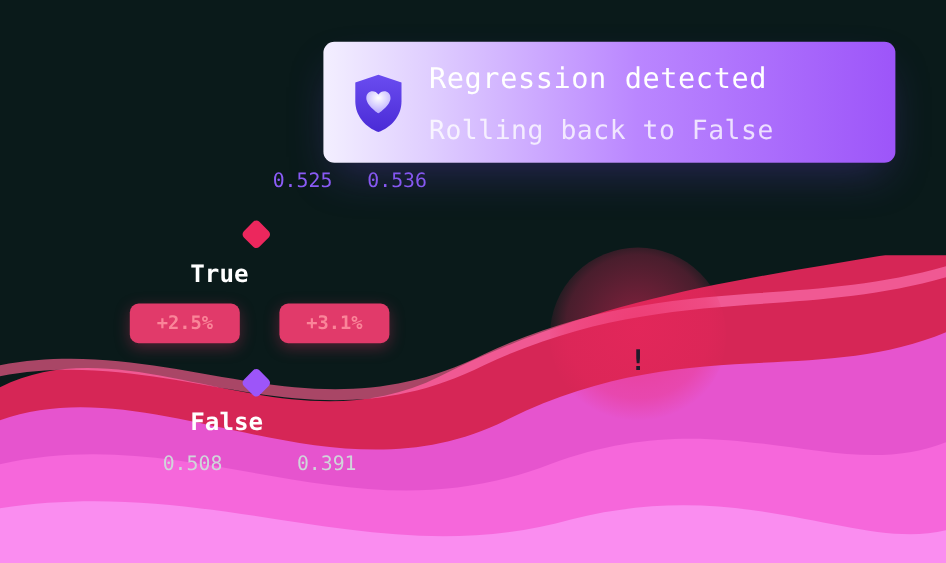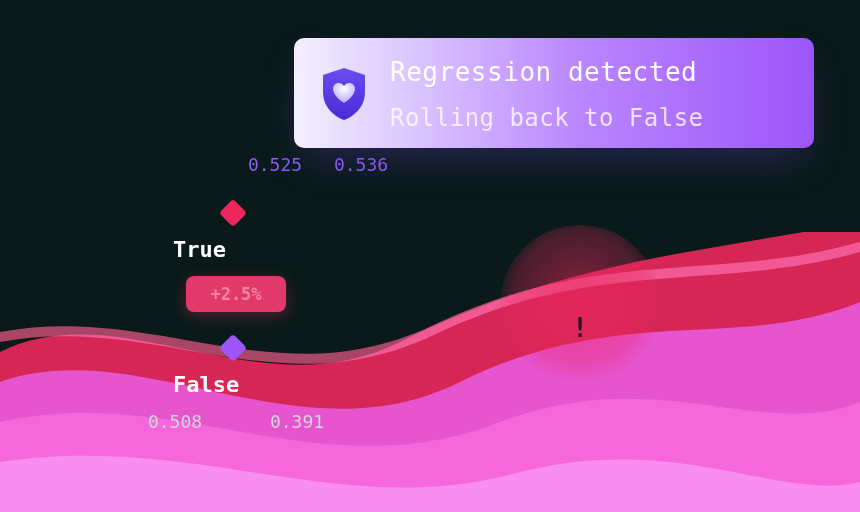--- a/index.html
+++ b/index.html
@@ -181,20 +181,21 @@
   <div class="hdr-row">
     <span>0.525</span>
     <span>0.536</span>
   </div>
 
   <div class="data-row">
     <div class="diamond d-true"></div>
     <div class="row-label">True</div>
     <div class="cells">
       <div class="pill">+2.5%</div>
+      <div class="pill">+3.1%</div>
     </div>
   </div>
 
   <div class="data-row">
     <div class="diamond d-false"></div>
     <div class="row-label">False</div>
     <div class="cells">
       <div class="val">0.508</div>
       <div class="val">0.391</div>
     </div>

